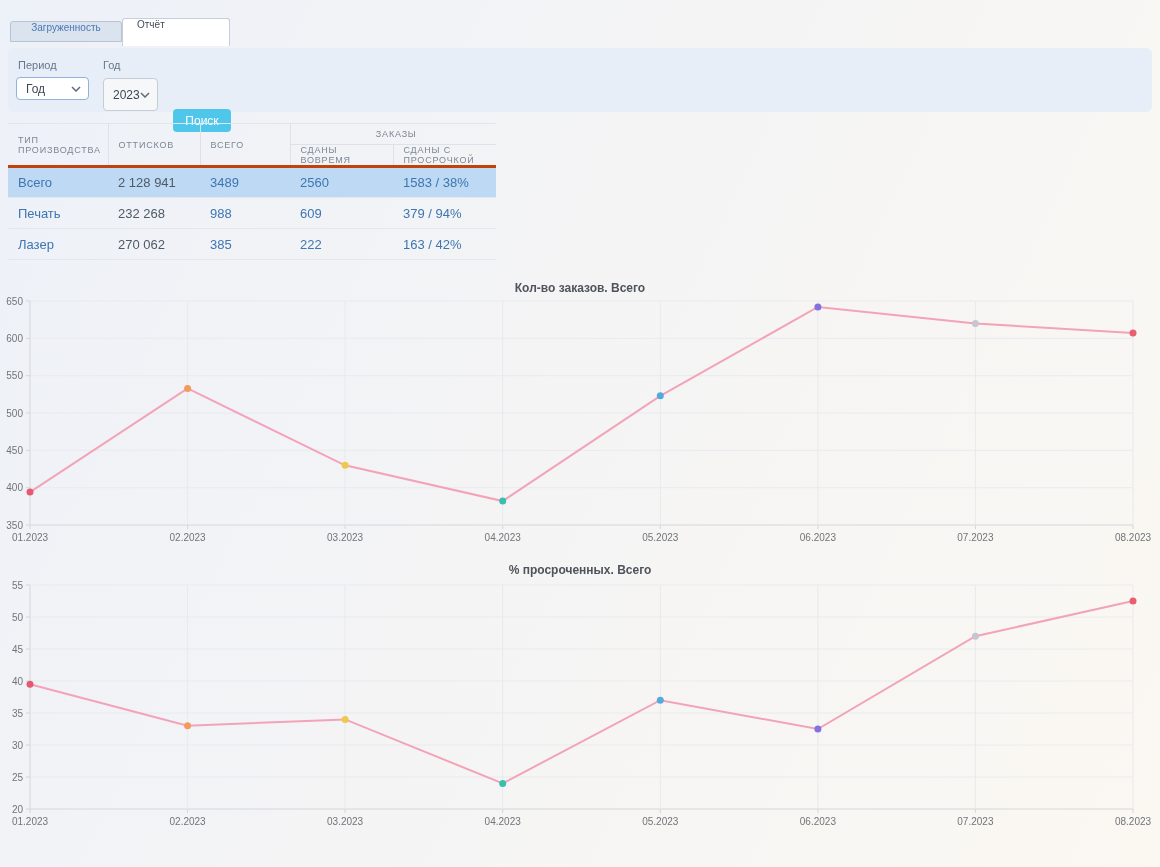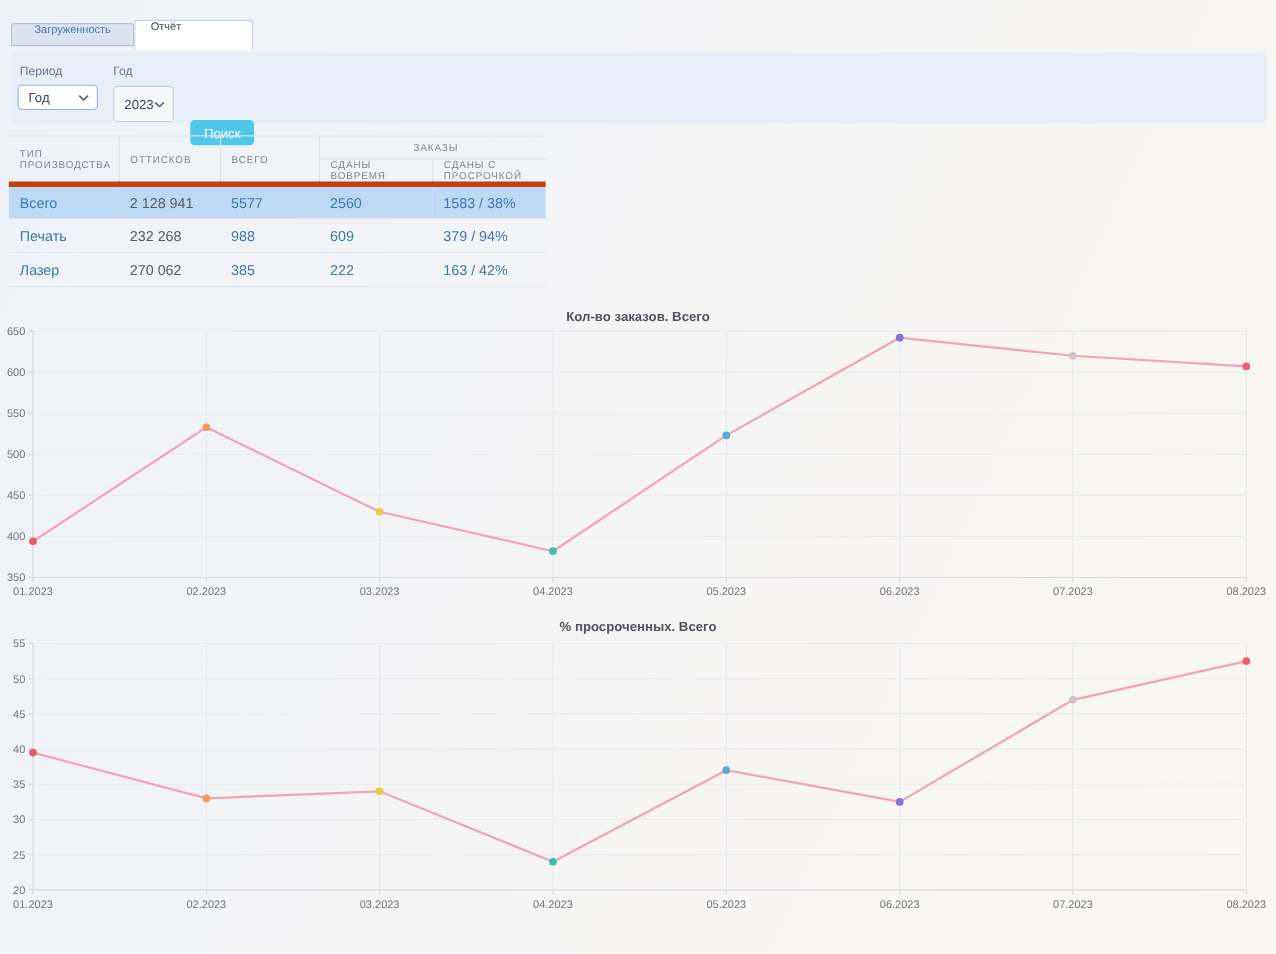--- a/index.html
+++ b/index.html
@@ -34,21 +34,21 @@
          background:#f5f7f9; }
   .btn-search { position:absolute; left:165px; top:29px; width:58px; height:23px;
          background:#4ec7ea; border:none; border-radius:4px; color:#ffffff;
          font-size:12px; font-family:inherit; cursor:pointer;
          display:flex; align-items:center; justify-content:center;margin-top:32px; }
   
   table.prod { position:absolute; left:8px; top:123px; width:488px;
          border-collapse:collapse; table-layout:fixed; }
   table.prod th { font-size:9px; font-weight:normal; color:#7c8794;
          letter-spacing:0.8px; text-align:left; padding:0 4px 0 10px; }
-  table.prod thead { border-top:1px solid #e2e6ec; border-bottom:5px solid #c2410c; }
+  table.prod thead { border-top:1px solid #e2e6ec; border-bottom:3px solid #c2410c; }
   table.prod th.vline { border-right:1px solid #dee2e8; }
   table.prod th.group { text-align:center; height:21px; border-bottom:1px solid #dee2e8; }
   table.prod tr.sub th { height:22px;margin-left:40px; }
   table.prod td { font-size:13px; padding:0 4px 0 10px; height:31px; }
   table.prod tbody tr { border-bottom:1px solid #e4e7eb; }
   table.prod tbody tr.hl { background:#bed9f4; }
   .c-blue { color:#3d76b1; }
   .c-dark { color:#4e5a66; }
   .w1{width:100px}.w2{width:92px}.w3{width:90px}.w4{width:92px}.w5{width:114px}
   
@@ -106,21 +106,21 @@
     </tr>
     <tr class="sub">
       <th class="vline w4">СДАНЫ ВОВРЕМЯ</th>
       <th class="w5">СДАНЫ С ПРОСРОЧКОЙ</th>
     </tr>
   </thead>
   <tbody>
     <tr class="hl">
       <td class="c-blue">Всего</td>
       <td class="c-dark">2 128 941</td>
-      <td class="c-blue">5577</td>
+      <td class="c-blue">3489</td>
       <td class="c-blue">2560</td>
       <td class="c-blue">1583 / 38%</td>
     </tr>
     <tr>
       <td class="c-blue">Печать</td>
       <td class="c-dark">232 268</td>
       <td class="c-blue">988</td>
       <td class="c-blue">609</td>
       <td class="c-blue">379 / 94%</td>
     </tr>

